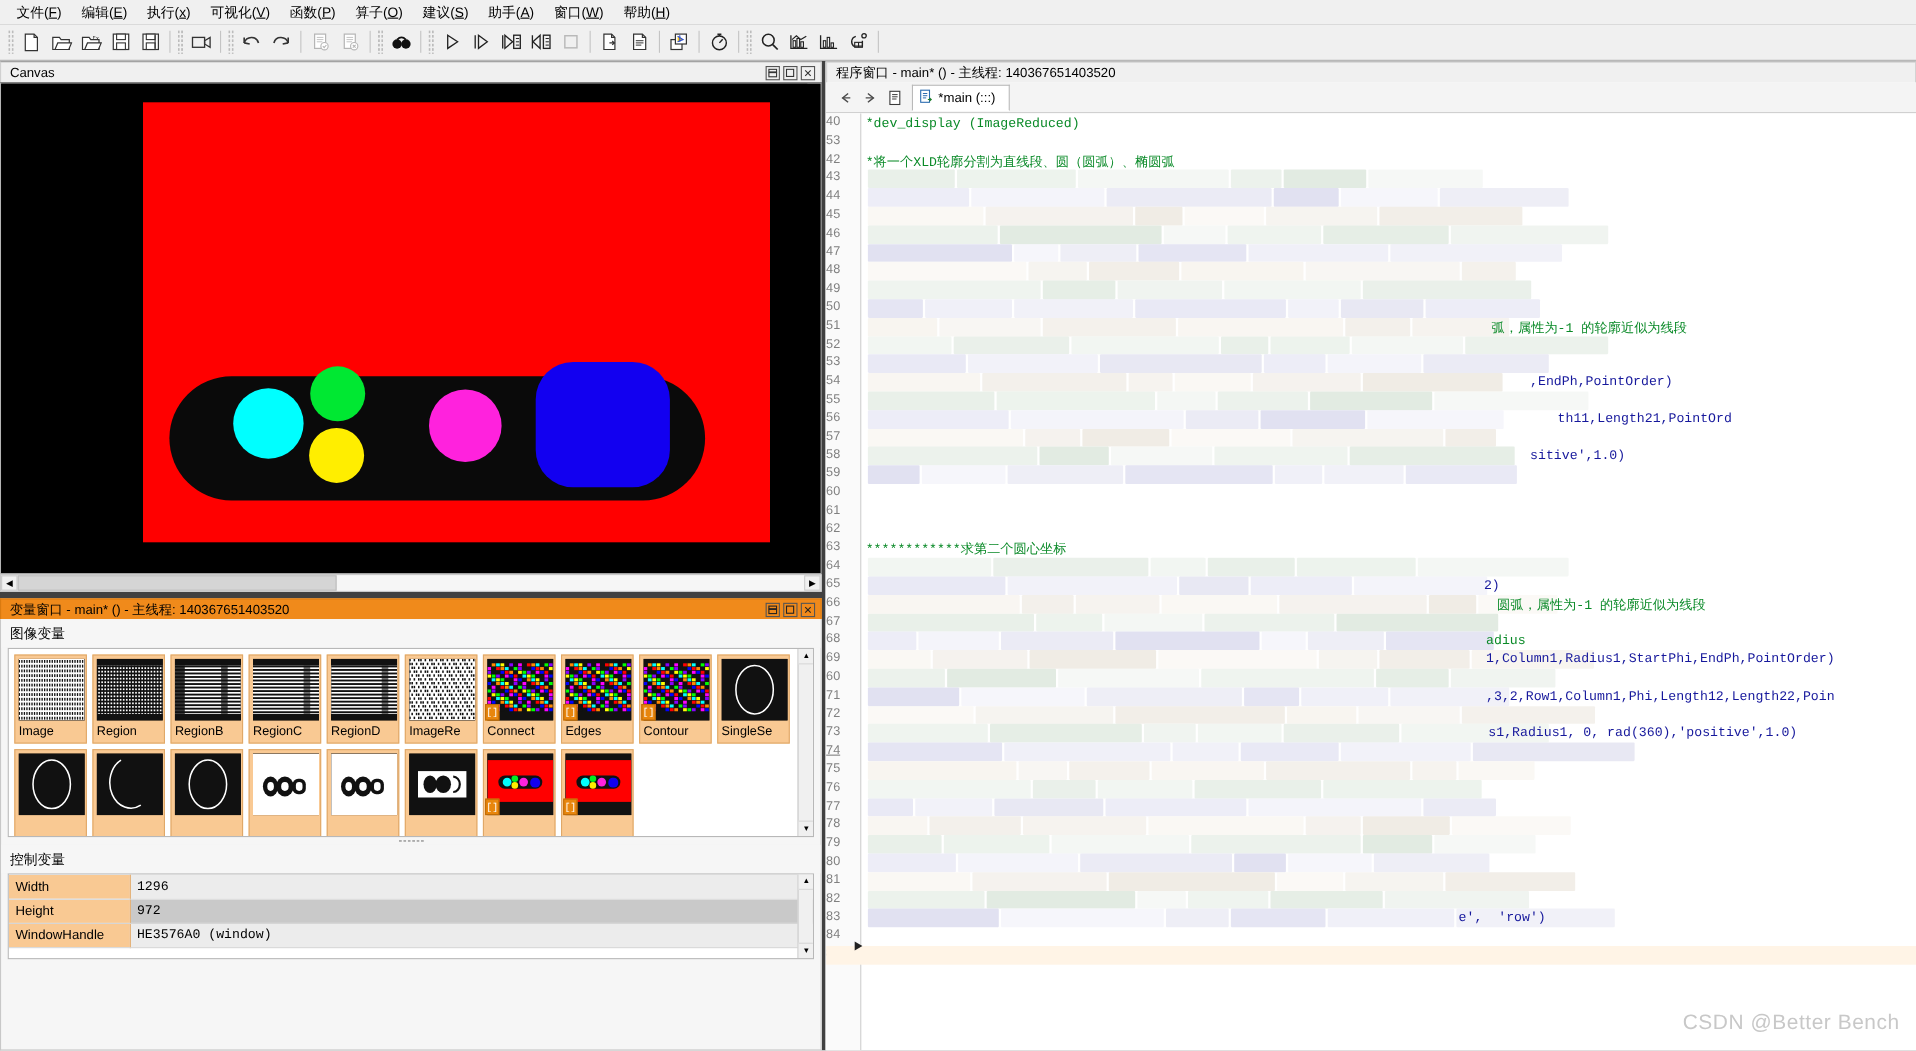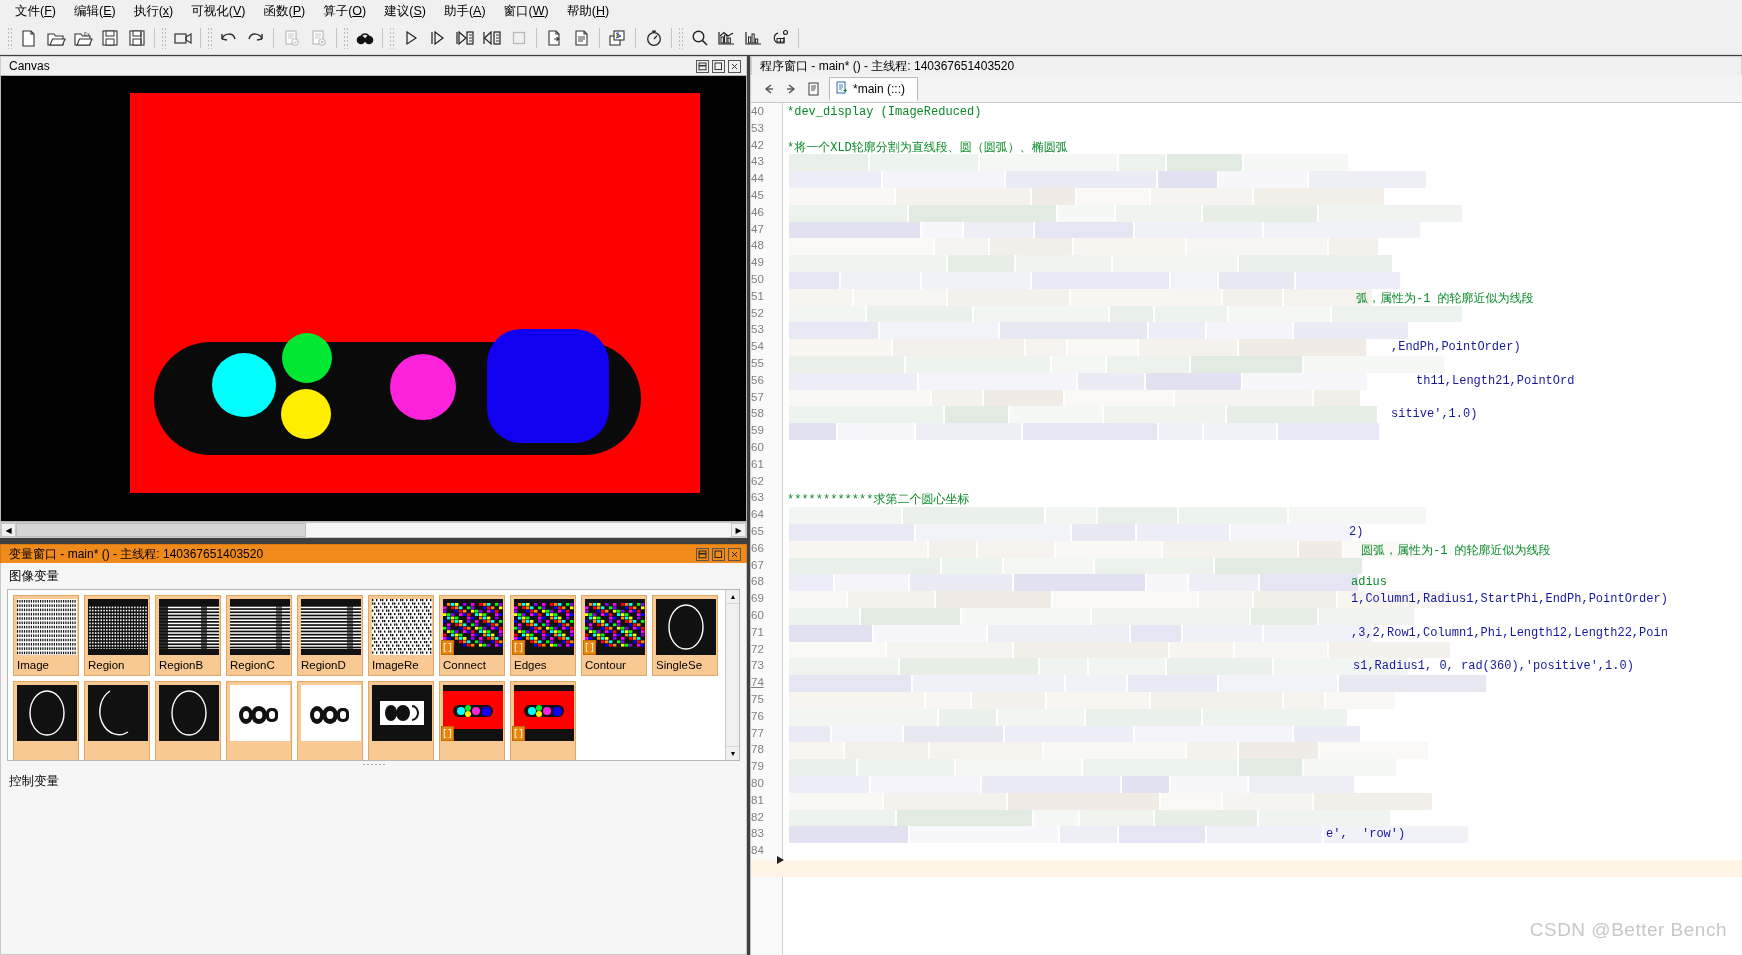--- a/index.html
+++ b/index.html
@@ -1781,20 +1781,42 @@
               <div class="tvs-arrow bot">▼</div>
             </div>
           </div>
 
           <div class="grip-dots">
               <i></i>
             </div>
 
           <div class="var-section-label">控制变量</div>
 
+          <div id="ctrl-table-wrap">
+            <table class="ctrl">
+              <tbody id="ctrl-tbody">
+                  <tr>
+                    <td class="k">Width</td>
+                    <td class="v">1296</td>
+                  </tr>
+                  <tr class="alt">
+                    <td class="k">Height</td>
+                    <td class="v">972</td>
+                  </tr>
+                  <tr>
+                    <td class="k">WindowHandle</td>
+                    <td class="v">HE3576A0 (window)</td>
+                  </tr>
+                </tbody>
+            </table>
+            <div class="thumb-vscroll">
+              <div class="tvs-arrow">▲</div>
+              <div class="tvs-arrow bot">▼</div>
+            </div>
+          </div>
         </div>
       </div>
     </div>
 
     <div id="right-pane">
       <div class="panel-title">
         <span>程序窗口 - main* () - 主线程: 140367651403520</span>
       </div>
 
       <div id="prog-tabbar">

